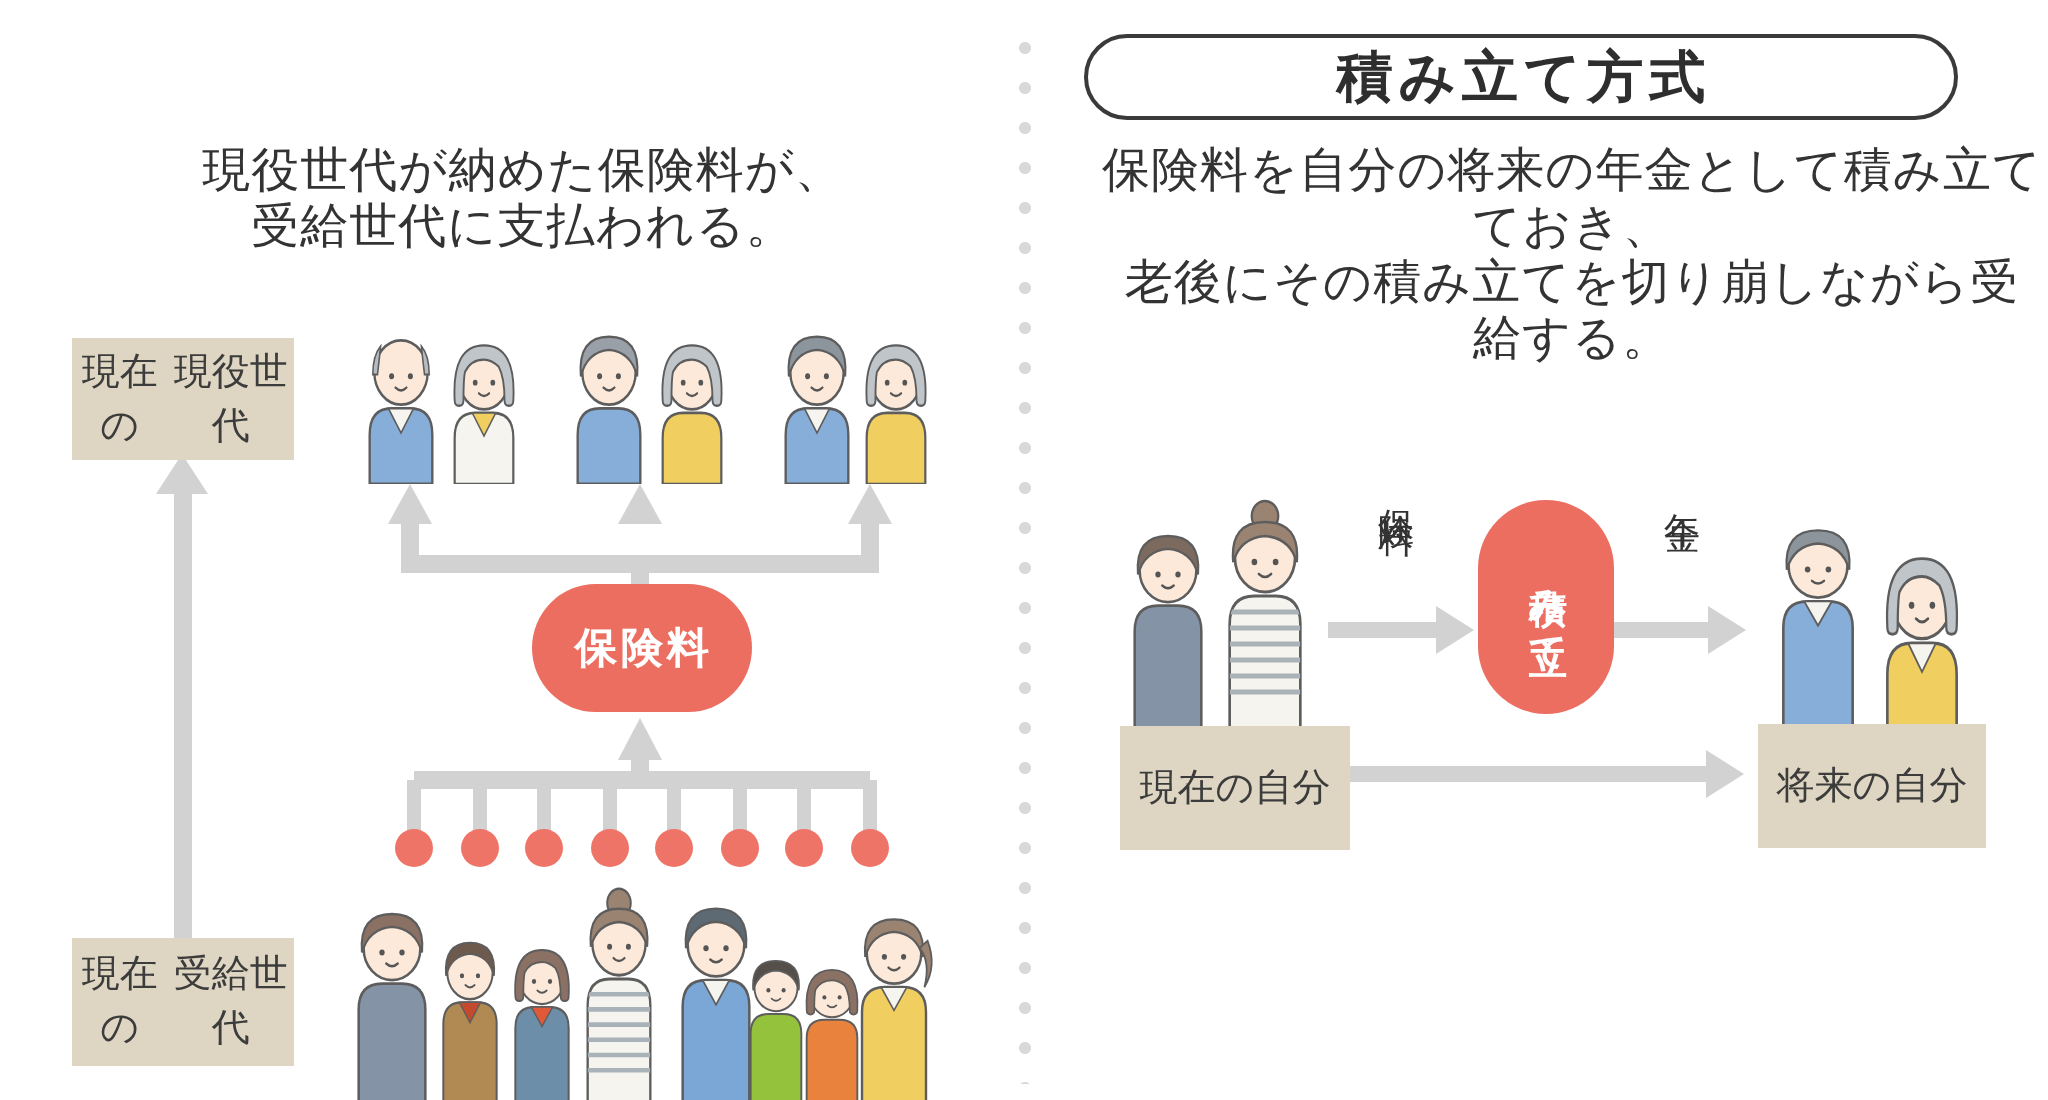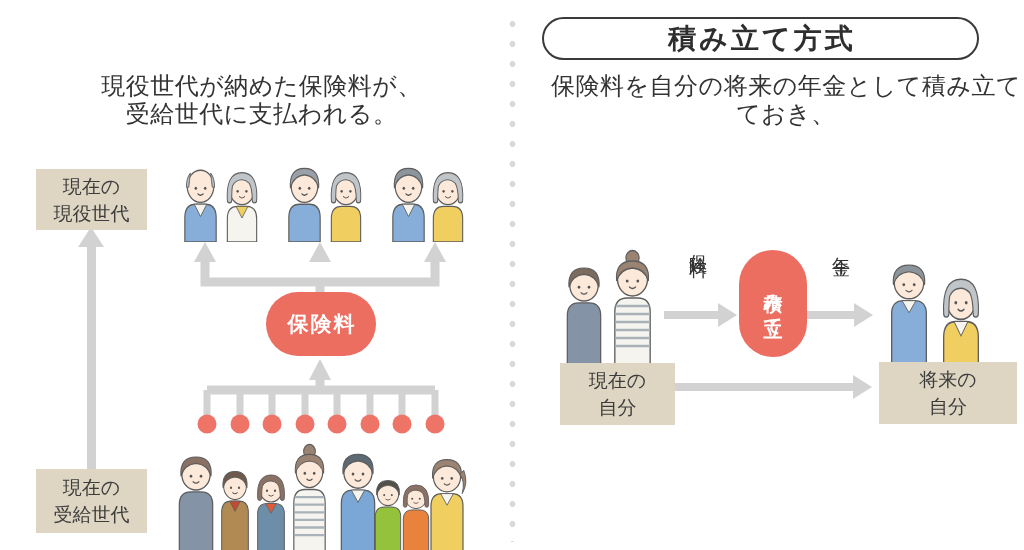--- a/index.html
+++ b/index.html
@@ -21,21 +21,21 @@
   }
   .pill span{font-size:28px;font-weight:bold;color:#2e2e2e;letter-spacing:8px;text-indent:8px;white-space:nowrap;}
   .pill.right span{letter-spacing:3px;text-indent:3px;}
   
   .desc{
     position:absolute;top:72px;text-align:center;font-size:24px;line-height:28px;
     letter-spacing:0.5px;color:#333;margin:0;
   }
   
   .beige-box{
-    position:absolute;background:#ded6c2;display:flex;flex-direction:column;
+    position:absolute;background:#ded6c2;display:flex;
     align-items:center;justify-content:center;text-align:center;z-index:3;
     font-size:19px;line-height:27px;color:#3c3c3c;
   }
   
   .oval{
     position:absolute;left:266px;top:292px;width:110px;height:64px;background:#ec6e61;
     border-radius:32px;display:flex;align-items:center;justify-content:center;z-index:2;
   }
   .oval span{color:#fff;font-weight:bold;font-size:21px;letter-spacing:2px;text-indent:2px;}
   .red-vpill{
@@ -371,21 +371,21 @@
         <circle cx="147" cy="68" r="9.5"></circle>
         <circle cx="180" cy="68" r="9.5"></circle>
       <circle cx="212" cy="68" r="9.5"></circle>
         <circle cx="245" cy="68" r="9.5"></circle>
     </g>
   </svg>
 
   <div class="pill right" style="left:542px;">
     <span>積み立て方式</span>
   </div>
-  <p class="desc" style="left:520px;width:470px;margin-left:31px;"><span>保険料を自分の将来の年金として積み立てておき、</span><br></p>
+  <p class="desc" style="left:520px;width:470px;margin-left:31px;"><span>保険料を自分の将来の年金として積み立てておき、</span><br><span>老後にその積み立てを切り崩しながら受給する。</span></p>
 
   <div class="vlabel" style="left:686px;top:240px;">保険料</div>
   <div class="vlabel" style="left:829px;top:242px;">年金</div>
 
   <div class="stem" style="left:664px;top:311px;width:54px;height:8px;"></div>
   <div class="head-right" style="left:718px;top:303px;"></div>
 
   <div class="red-vpill">
     <span>積み立て</span>
   </div>
@@ -393,18 +393,18 @@
   <div class="stem" style="left:804px;top:311px;width:50px;height:8px;"></div>
   <div class="head-right" style="left:854px;top:303px;"></div>
 
   <div class="stem" style="left:675px;top:383px;width:178px;height:8px;"></div>
   <div class="head-right" style="left:853px;top:375px;"></div>
 
   <div class="beige-box" style="left:560px;top:363px;width:115px;height:62px;">
     <span>現在の</span>
     <span>自分</span>
   </div>
-  <div class="beige-box" style="left:879px;top:362px;width:138px;height:62px;">
+  <div class="beige-box" style="left:879px;top:362px;width:114px;height:62px;">
     <span>将来の</span>
     <span>自分</span>
   </div>
 
 </div>
 
 </body></html>

